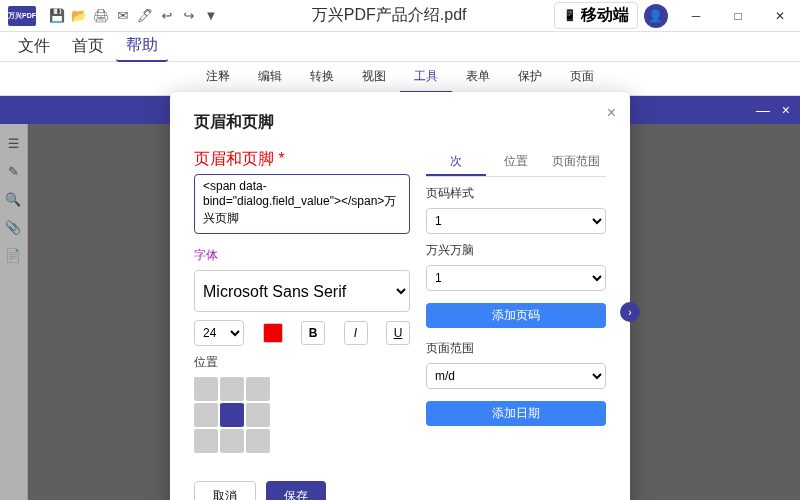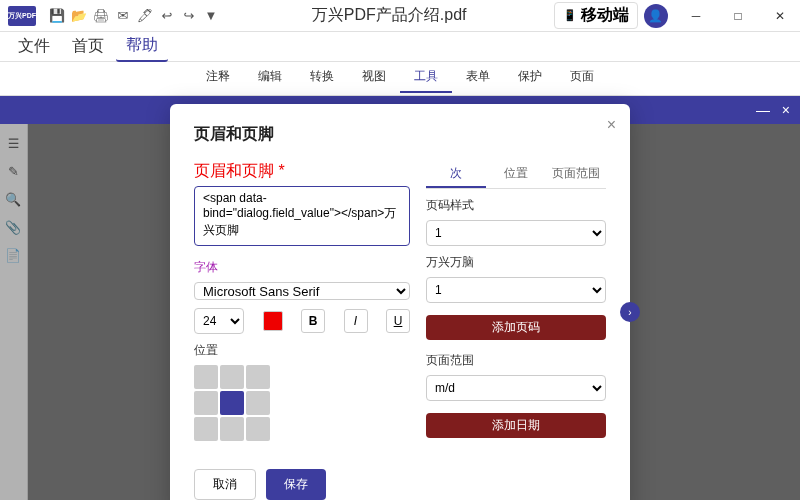--- a/index.html
+++ b/index.html
@@ -223,24 +223,24 @@
     .font-row {
       display: flex;
       align-items: center;
       gap: 6px;
       margin-top: 10px;
       margin-bottom: 6px;
     }
     .font-label { font-size: 12px; color: #a21caf; }
     .font-select {
       flex: 1;
-      height: 18px;
+      height: 42px;
       border: 1px solid #ccc;
       border-radius: 4px;
-      font-size: 13px;
+      font-size: 16px;
       padding: 0 4px;
       background: #fff;
     }
     .size-select {
       width: 50px;
       height: 26px;
       border: 1px solid #ccc;
       border-radius: 4px;
       font-size: 12px;
       padding: 0 4px;
@@ -330,21 +330,21 @@
     .std-select {
       flex: 1;
       height: 26px;
       border: 1px solid #ccc;
       border-radius: 4px;
       font-size: 12px;
       padding: 0 4px;
       background: #fff;
     }
     .add-btn {
-      background: #7f1d1d;
+      background: #3b82f6;
       color: #fff;
       border: none;
       border-radius: 4px;
       padding: 4px 10px;
       font-size: 12px;
       cursor: pointer;
       width: 100%;
       margin-top: 4px;
     }
 

